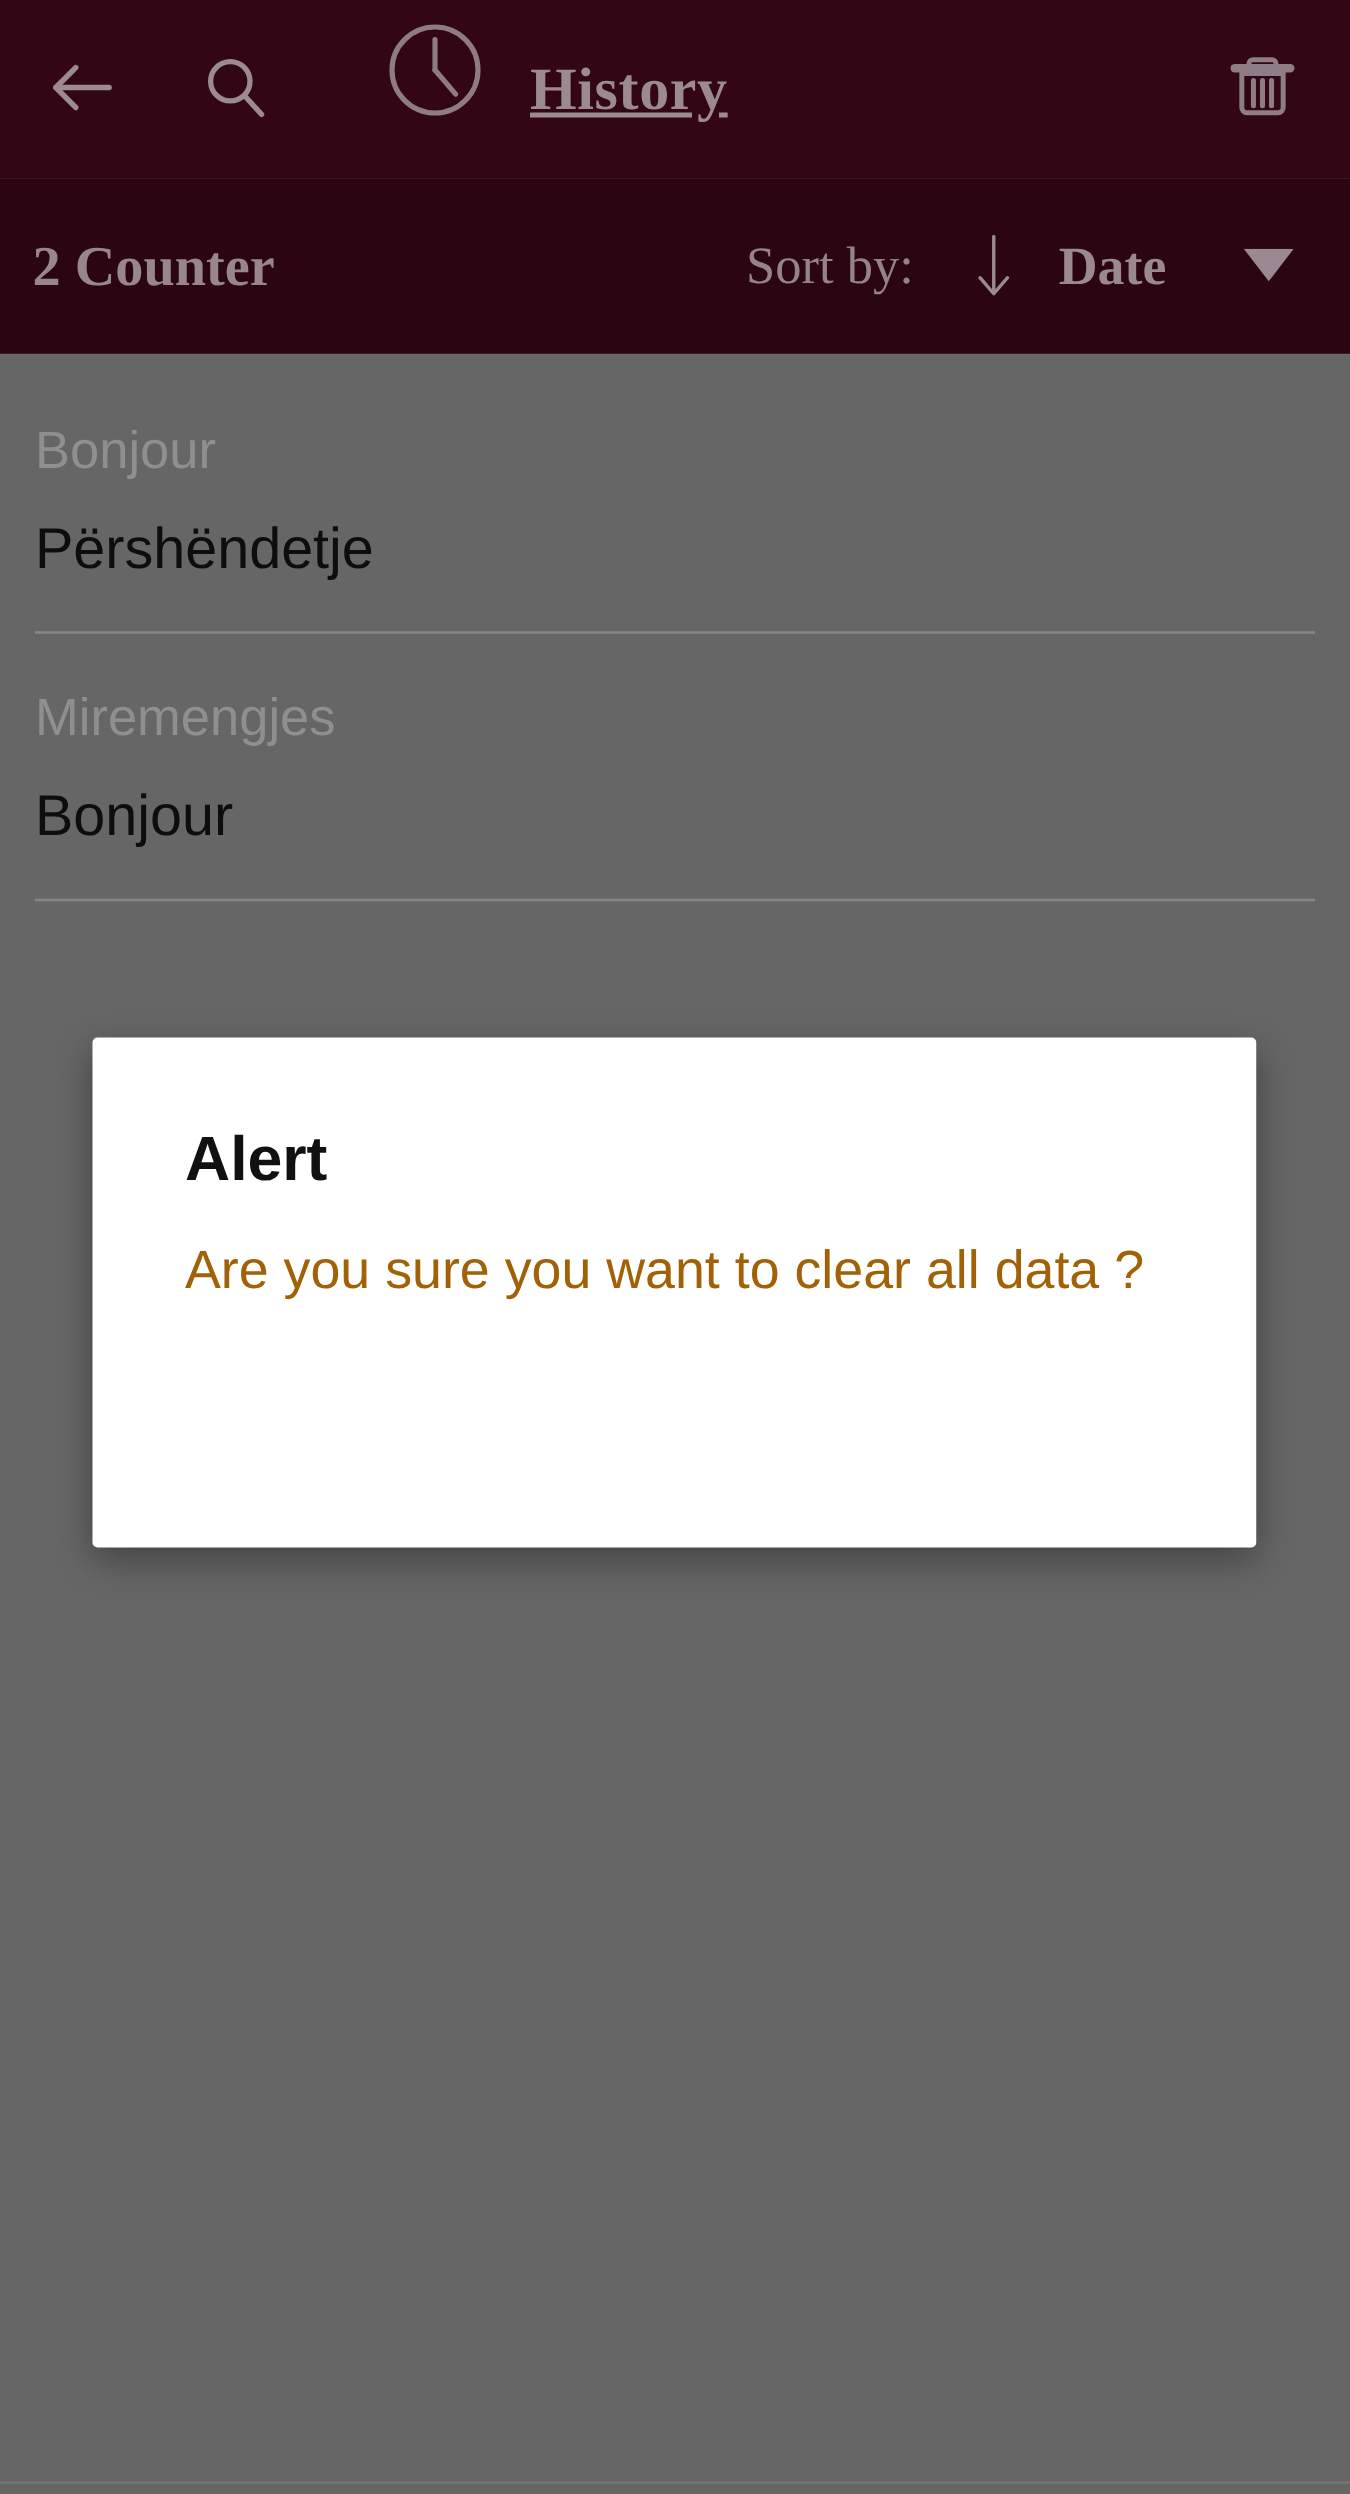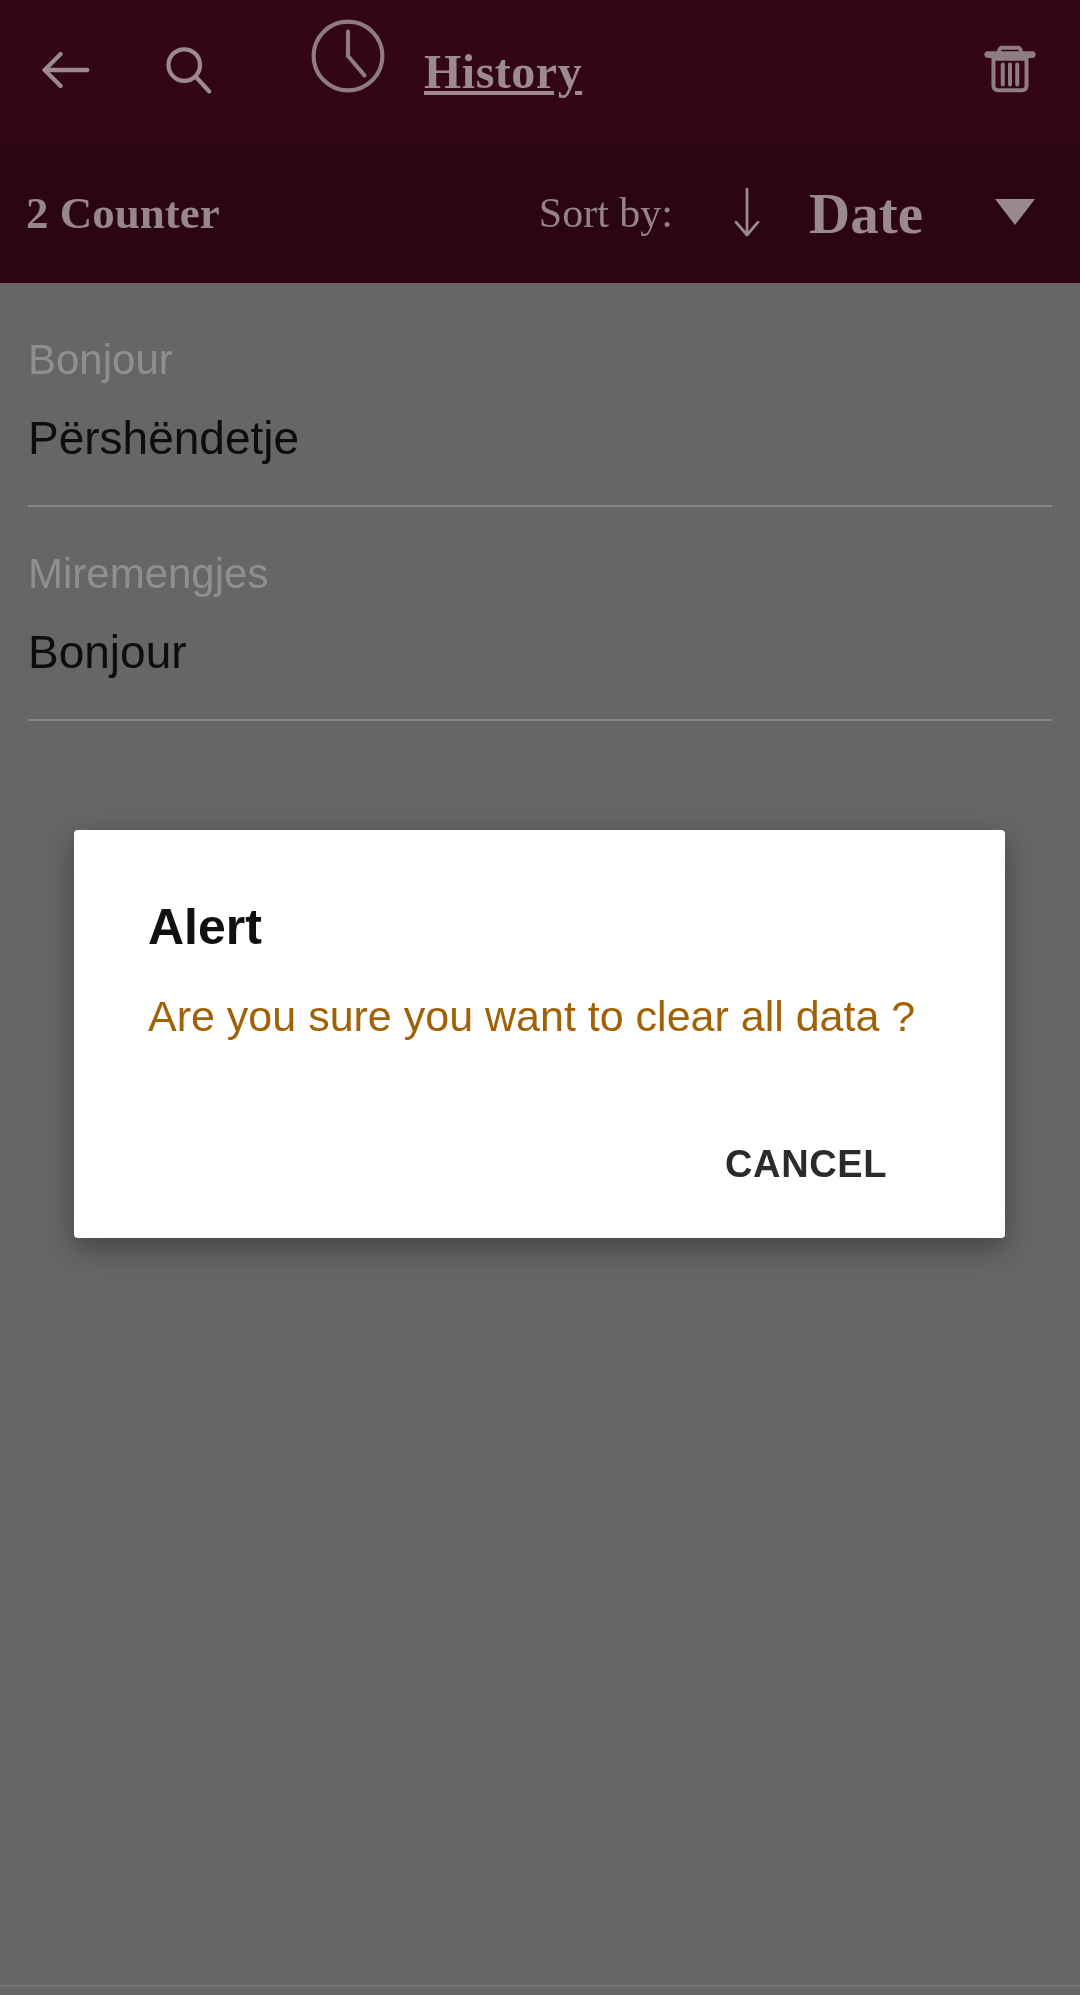--- a/index.html
+++ b/index.html
@@ -99,41 +99,41 @@
     color: #97868c;
   }
 
   .sort-group {
     position: absolute;
     right: 14px;
     top: 0;
     height: 140px;
     display: flex;
     align-items: center;
-    gap: 15px;
+    gap: 5px;
     z-index: 2;
   }
   .sort-label {
     font-family: "Liberation Serif", serif;
     font-size: 42px;
     color: #94838a;
     margin-right: 30px;
   }
   .sort-dir {
     width: 58px;
     height: 70px;
     display: flex;
     align-items: center;
     justify-content: center;
     margin-right: 18px;
   }
   .sort-value {
     font-family: "Liberation Serif", serif;
     font-weight: bold;
-    font-size: 57px;
+    font-size: 43px;
     color: #9a8990;
     margin-right: 52px;
   }
   .sort-caret {
     width: 50px;
     height: 50px;
     display: flex;
     align-items: center;
     justify-content: center;
     margin-right: 26px;
@@ -314,17 +314,16 @@
     <div class="hist-divider"></div>
 
   </div>
 
   <div class="bottom-hairline"></div>
 
   <div class="dialog">
     <div class="dialog-title">Alert</div>
     <div class="dialog-message">Are you sure you want to clear all data ?</div>
     <div class="dialog-actions">
-      <button class="dlg-btn" id="btn-cancel">CANCEL</button>
     </div>
   </div>
 
 </div>
 
 </body></html>

